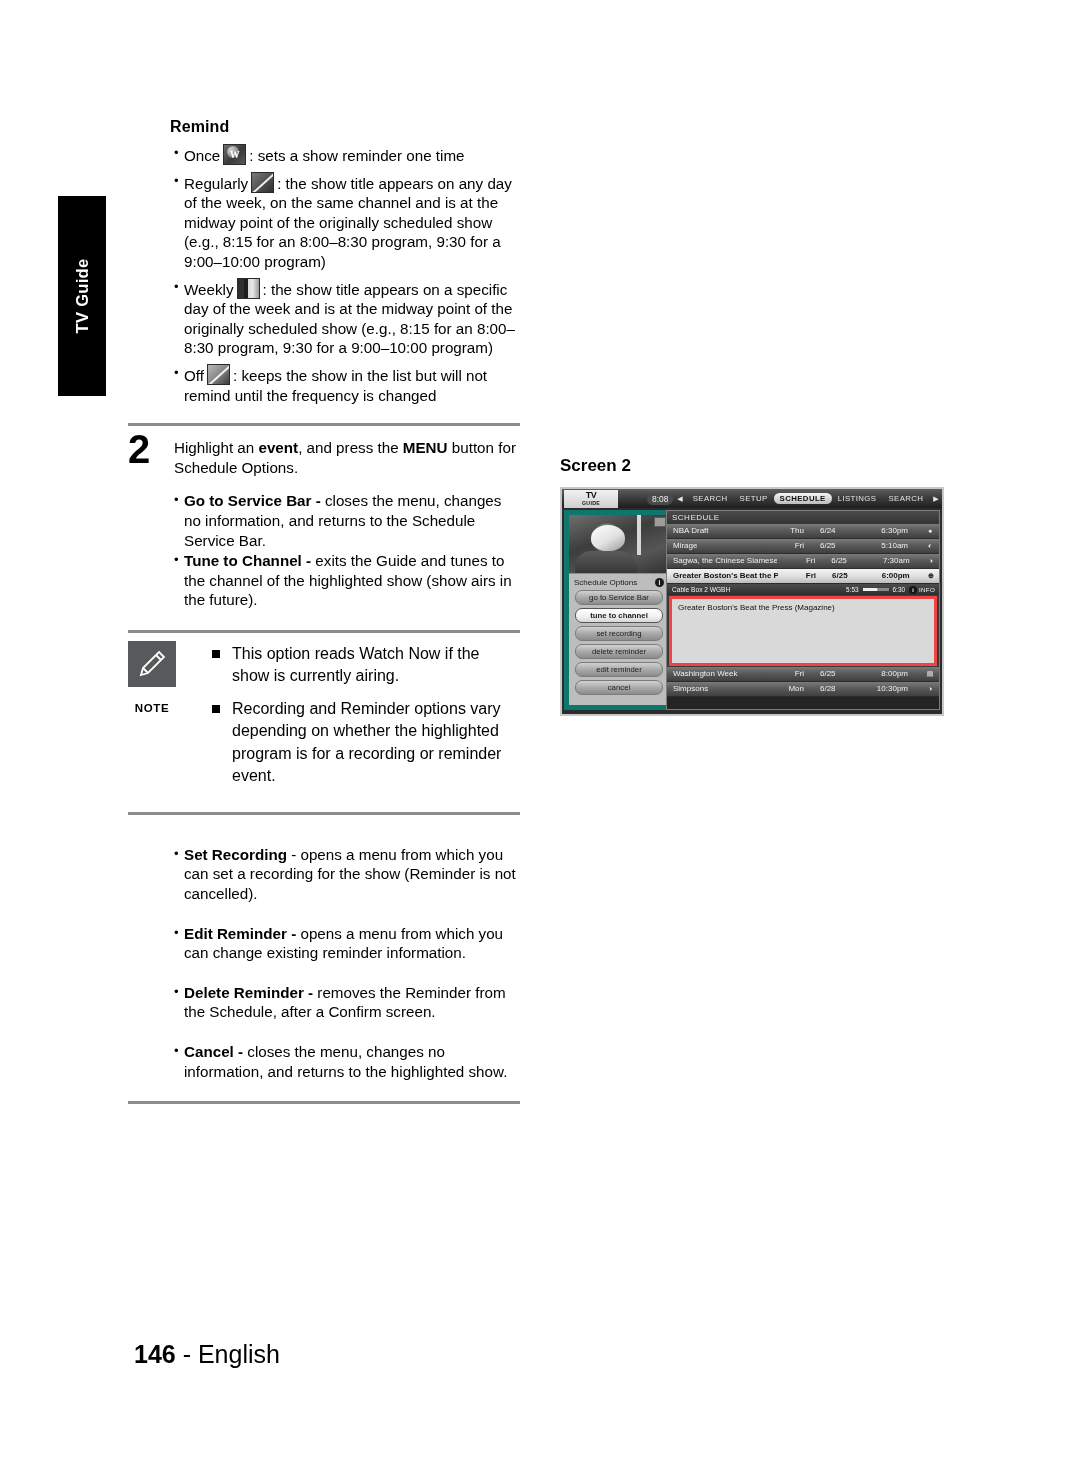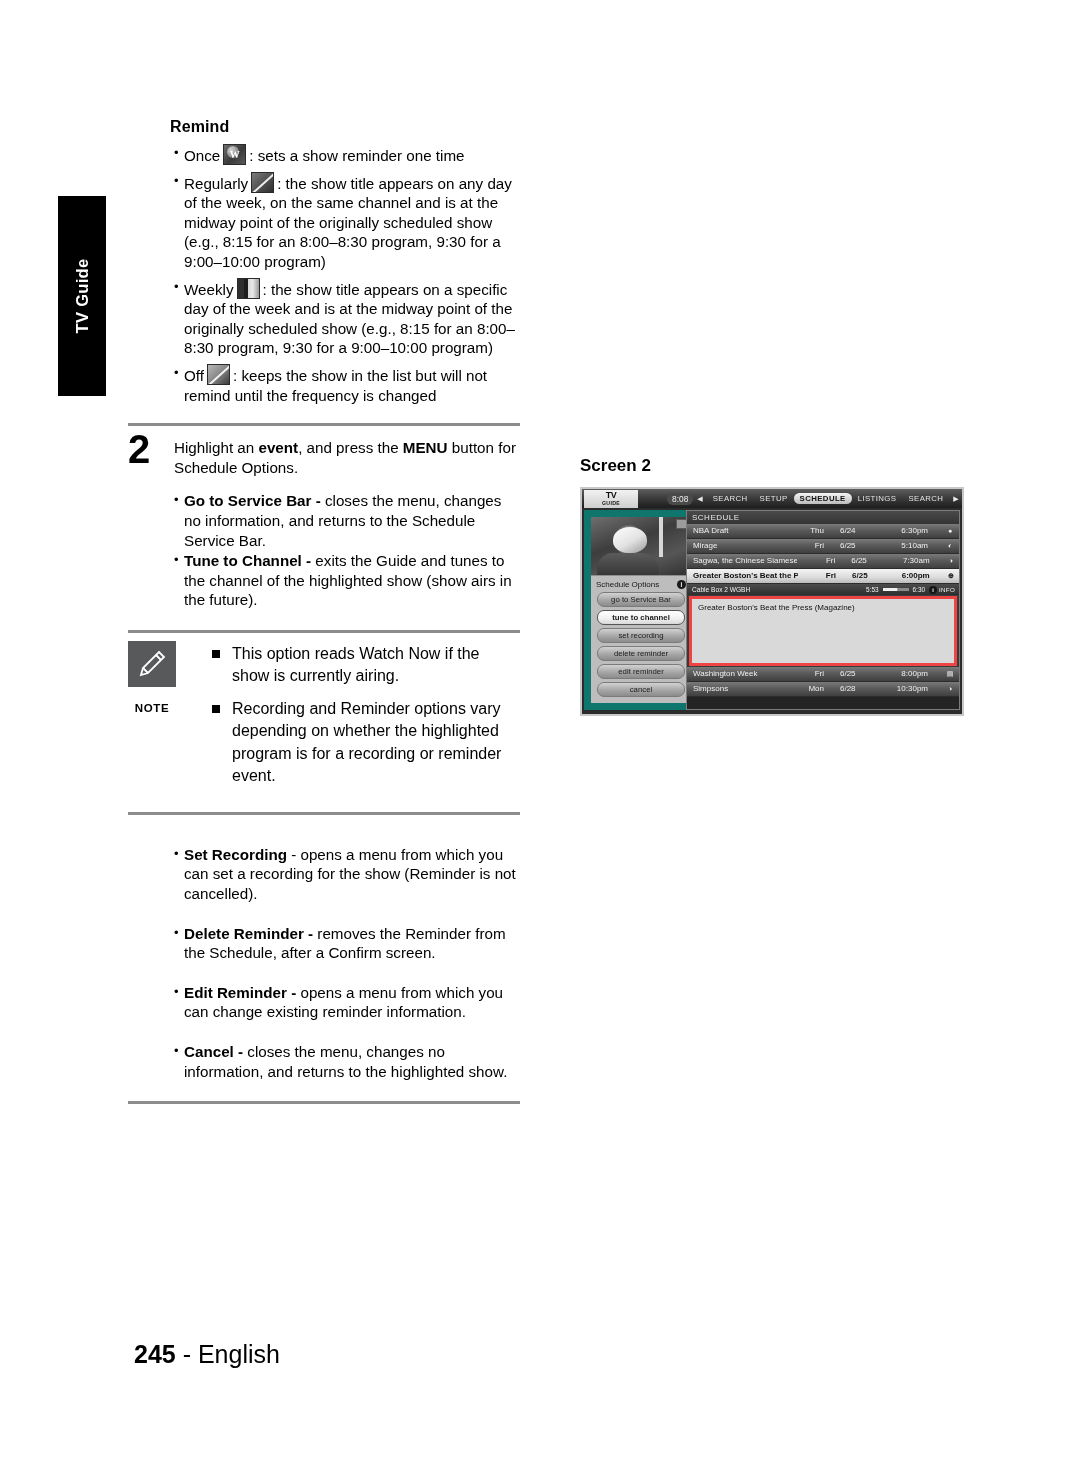--- a/index.html
+++ b/index.html
@@ -253,21 +253,21 @@
     position: absolute;
     left: 134px;
     top: 1340px;
     font-size: 25px;
   }
   #footer .pg { font-weight: bold; }
 
   
   #screen-wrap {
     position: absolute;
-    left: 580px;
+    left: 560px;
     top: 456px;
     width: 388px;
   }
   #screen-caption {
     font-size: 17px;
     font-weight: bold;
     margin-bottom: 11px;
   }
   #tvguide {
     width: 380px;
@@ -327,21 +327,21 @@
     font-weight: bold;
   }
 
   
   #tv-left {
     position: absolute;
     left: 2px; top: 21px;
     width: 100px;
     bottom: 4px;
     background: #bdbdbd;
-    border: 7px solid #0f766e;
+    border: 5px solid #0f766e;
   }
   #tv-thumb {
     width: 100%;
     height: 58px;
     background:
       radial-gradient(circle at 42% 34%, #f3f3f3 0%, #f3f3f3 9%, rgba(243,243,243,0) 10%),
       radial-gradient(circle at 38% 40%, #e9e9e9 0%, #cfcfcf 14%, rgba(0,0,0,0) 22%),
       linear-gradient(160deg, #6e6e6e 0%, #3d3d3d 40%, #565656 70%, #303030 100%);
     position: relative;
     overflow: hidden;
@@ -557,22 +557,22 @@
     <ul class="note-list">
       <li>This option reads Watch Now if the show is currently airing.</li>
       <li>Recording and Reminder options vary depending on whether the highlighted program is for a recording or reminder event.</li>
     </ul>
   </div>
 
   <div class="hrule" style="margin-top:4px;"></div>
 
   <ul class="spaced-bullets" style="margin-top:30px;">
     <li><b>Set Recording</b><span> - opens a menu from which you can set a recording for the show (Reminder is not cancelled).</span></li>
+    <li><b>Edit Reminder -</b><span> opens a menu from which you can change existing reminder information.</span></li>
     <li><b>Delete Reminder -</b><span> removes the Reminder from the Schedule, after a Confirm screen.</span></li>
-    <li><b>Edit Reminder -</b><span> opens a menu from which you can change existing reminder information.</span></li>
     <li><b>Cancel -</b><span> closes the menu, changes no information, and returns to the highlighted show.</span></li>
   </ul>
 
   <div class="hrule" style="margin-top:12px;"></div>
 </div>
 
 <div id="screen-wrap">
   <div id="screen-caption">Screen 2</div>
 
   <div id="tvguide">
@@ -684,14 +684,14 @@
         <span class="tm">10:00pm</span>
         <span class="ic">◑</span>
       </div>
 
       <div id="tv-bottom-fill"></div>
     </div>
   </div>
 </div>
 
 <div id="footer">
-  <span class="pg">245</span><span> - </span><span>English</span>
+  <span class="pg">146</span><span> - </span><span>English</span>
 </div>
 
 </body></html>

